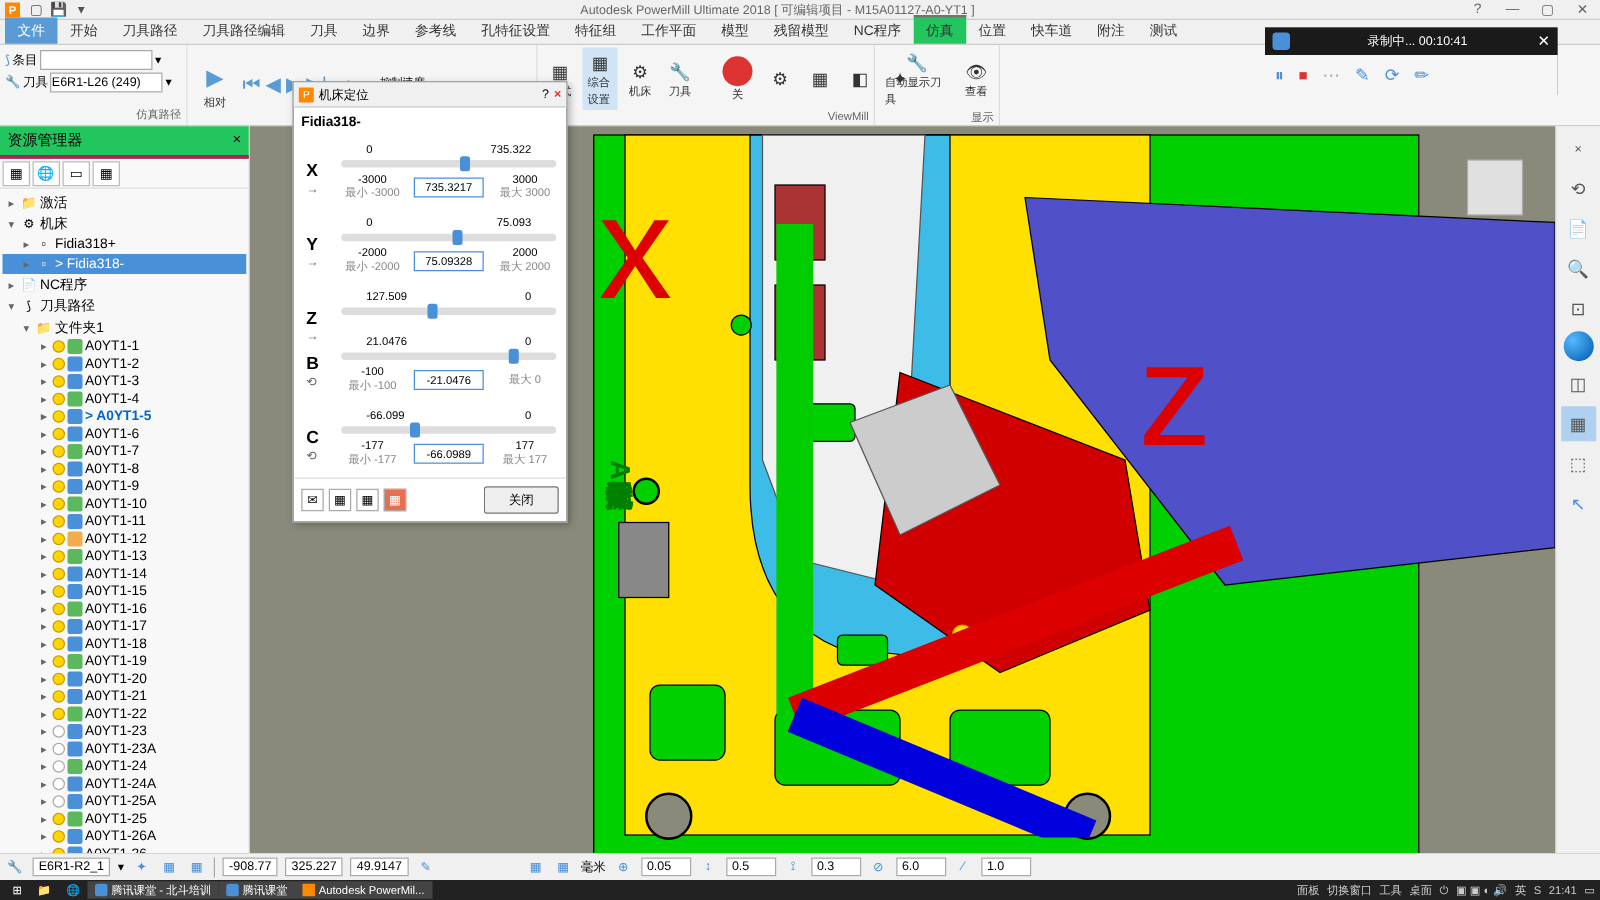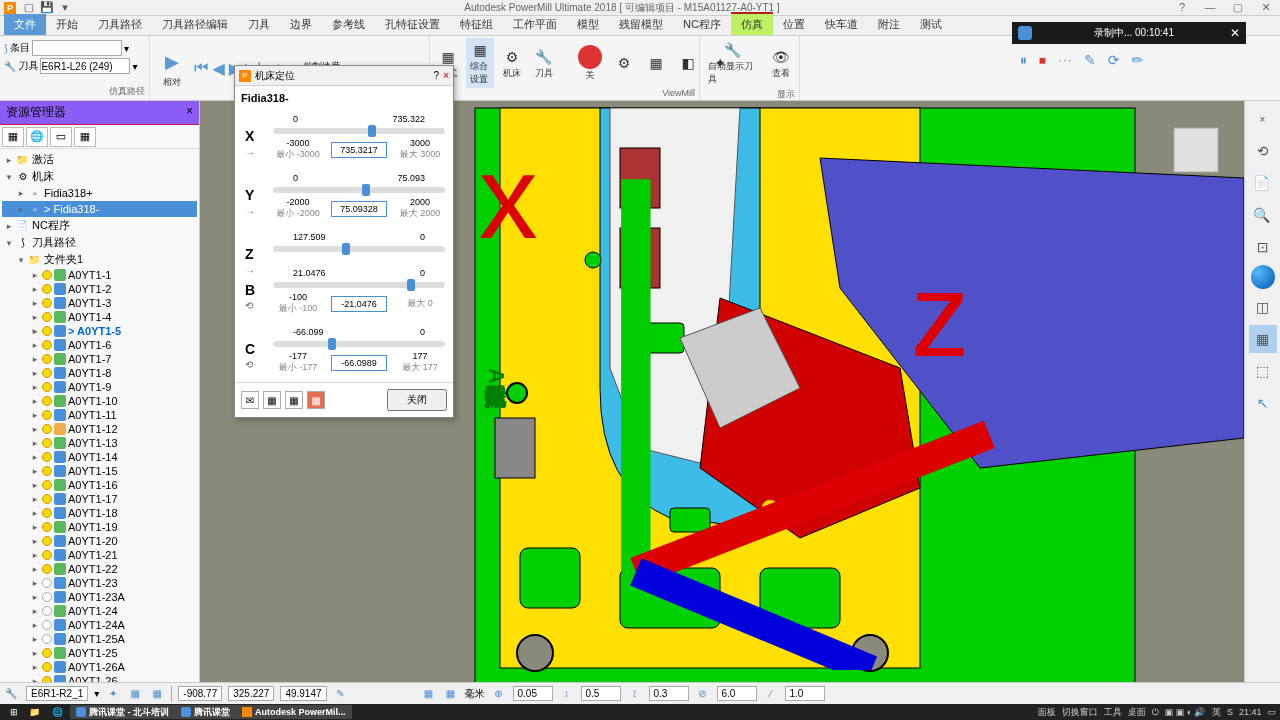--- a/index.html
+++ b/index.html
@@ -11,38 +11,38 @@
 .titlebar .qat { display: flex; gap: 4px; margin-left: 2px; }
 .titlebar .qat span { width: 14px; height: 14px; display: flex; align-items: center; justify-content: center; color: #555; cursor: pointer; }
 .titlebar .title { flex: 1; text-align: center; color: #666; font-size: 10px; }
 .titlebar .win-controls { display: flex; gap: 8px; }
 .titlebar .win-controls span { width: 20px; text-align: center; cursor: pointer; color: #666; }
 
 
 .ribbon-tabs { height: 20px; background: #f0f0f0; display: flex; align-items: flex-end; padding-left: 4px; border-bottom: 1px solid #ccc; }
 .ribbon-tabs .tab { padding: 3px 10px; font-size: 11px; color: #333; cursor: pointer; }
 .ribbon-tabs .tab.file { background: #5a9bd5; color: #fff; }
-.ribbon-tabs .tab.active { background: #bef264; border-top: 2px solid #b91c1c; }
+.ribbon-tabs .tab.active { background: #22c55e; border-top: 2px solid #737373; }
 
 
 .ribbon { height: 65px; background: #f5f5f5; display: flex; border-bottom: 1px solid #ccc; position: relative; }
 .ribbon-group { border-right: 1px solid #ddd; padding: 2px 4px; display: flex; flex-direction: column; }
 .ribbon-group .label { font-size: 9px; color: #666; text-align: right; margin-top: auto; }
 .ribbon-group .items { display: flex; gap: 4px; align-items: center; flex: 1; }
 .rb-btn { display: flex; flex-direction: column; align-items: center; padding: 2px 4px; cursor: pointer; font-size: 9px; color: #333; }
 .rb-btn .ico { width: 20px; height: 20px; display: flex; align-items: center; justify-content: center; font-size: 14px; }
 .rb-big .ico { width: 28px; height: 28px; font-size: 18px; }
 .play-ico { color: #5a9bd5; }
 .stop-circle { width: 24px; height: 24px; border-radius: 50%; background: #d33; }
 .dropdown-field { display: flex; align-items: center; gap: 2px; font-size: 10px; }
 .dropdown-field input { width: 90px; height: 16px; font-size: 10px; border: 1px solid #aaa; }
 
 
 .left-panel { position: absolute; left: 0; top: 101px; width: 200px; bottom: 30px; background: #f8f8f8; border-right: 1px solid #ccc; display: flex; flex-direction: column; }
-.left-panel .header { background: #8b5cf6; padding: 3px 6px; font-size: 12px; display: flex; justify-content: space-between; border-bottom: 1px solid #be185d; }
+.left-panel .header { background: #22c55e; padding: 3px 6px; font-size: 12px; display: flex; justify-content: space-between; border-bottom: 3px solid #be185d; }
 .left-panel .toolbar { height: 24px; display: flex; align-items: center; padding: 2px; gap: 2px; border-bottom: 1px solid #ddd; }
 .left-panel .toolbar span { width: 22px; height: 20px; display: flex; align-items: center; justify-content: center; border: 1px solid #bbb; background: #fff; cursor: pointer; }
 .tree { flex: 1; overflow: auto; padding: 2px; font-size: 11px; }
 .tree-node { display: flex; align-items: center; padding: 1px 2px; gap: 2px; white-space: nowrap; cursor: pointer; }
 .tree-node .exp { width: 10px; text-align: center; color: #666; font-size: 9px; }
 .tree-node .ico { width: 14px; height: 14px; display: flex; align-items: center; justify-content: center; font-size: 10px; }
 .tree-node.sel { background: #4a90d9; color: #fff; }
 .tree-node.active-item { color: #0066cc; font-weight: bold; }
 .indent-1 { padding-left: 14px; }
 .indent-2 { padding-left: 28px; }
@@ -95,21 +95,21 @@
 .recording .rec-title { height: 22px; background: #1a1a1a; display: flex; align-items: center; padding: 0 6px; font-size: 10px; }
 .recording .rec-title .cam { width: 14px; height: 14px; background: #4a90d9; border-radius: 3px; margin-right: 6px; }
 .recording .rec-title .rt { flex: 1; text-align: center; }
 .recording .rec-title .x { cursor: pointer; font-size: 12px; }
 .recording .rec-body { height: 32px; display: flex; align-items: center; padding: 0 8px; gap: 12px; background: #f5f5f5; }
 .recording .rec-body span { cursor: pointer; font-size: 14px; }
 
 
 .taskbar { position: absolute; left: 0; right: 0; bottom: 0; height: 16px; background: #222; display: flex; align-items: center; padding: 0 4px; }
 .taskbar .tb-item { height: 14px; padding: 0 6px; display: flex; align-items: center; color: #fff; font-size: 9px; gap: 3px; cursor: pointer; }
-.taskbar .tb-item.active { background: #444; font-weight: bold; }
+.taskbar .tb-item.active { background: #444; }
 .taskbar .tb-right { margin-left: auto; display: flex; gap: 6px; color: #ccc; font-size: 9px; align-items: center; }
 </style>
 </head>
 <body>
 
 <div class="titlebar">
   <div class="p-icon">P</div>
   <div class="qat">
     <span>▢</span>
     <span>💾</span>

